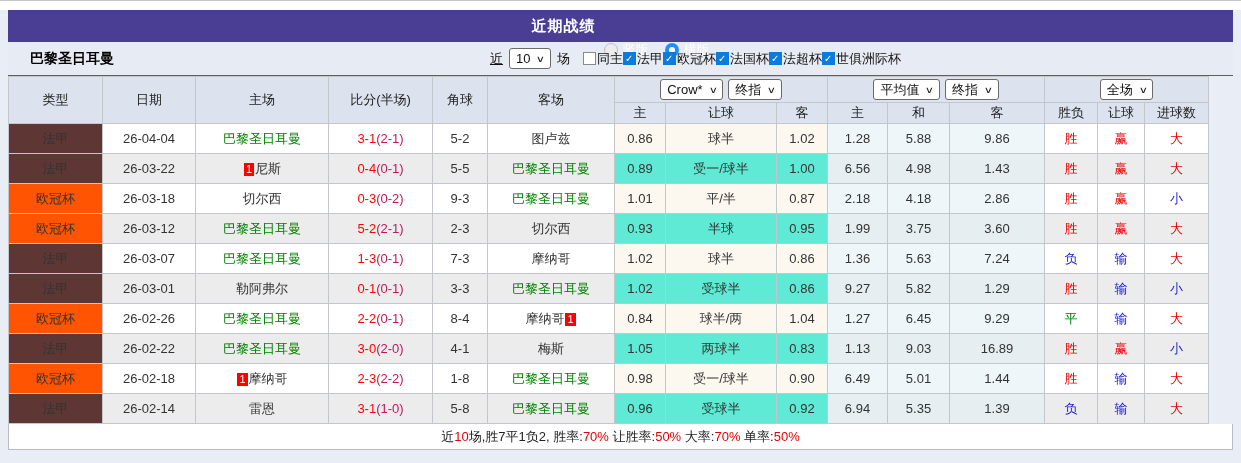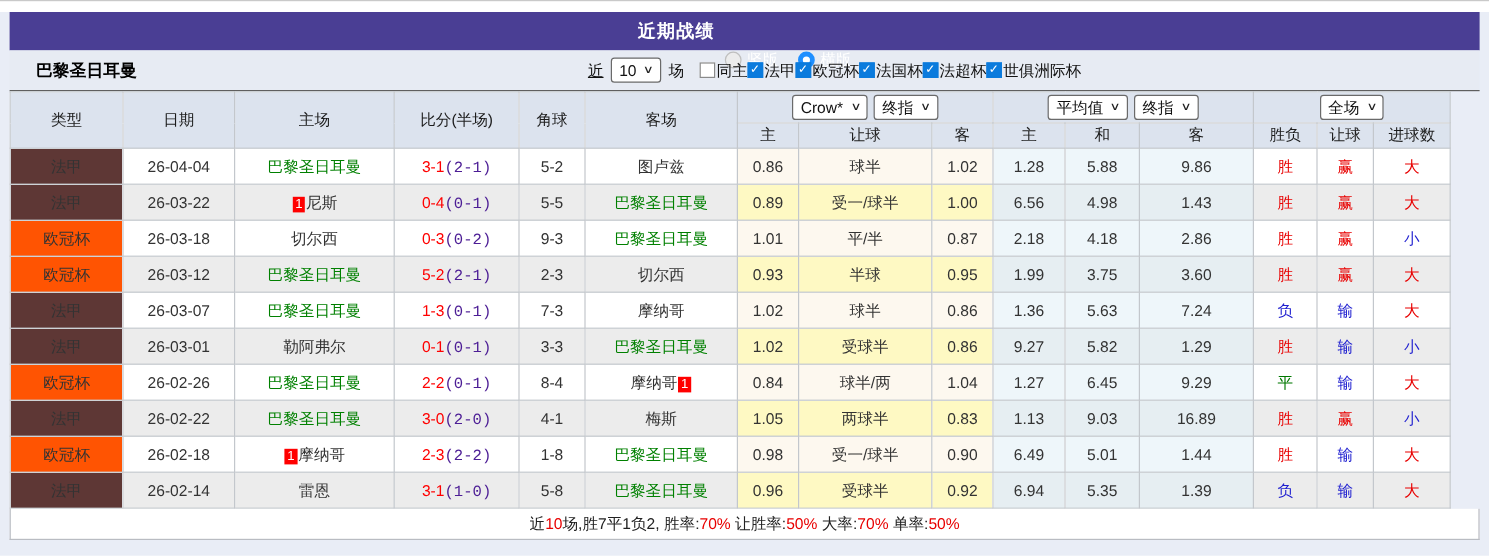--- a/index.html
+++ b/index.html
@@ -31,26 +31,26 @@
   .results th, .results td { border:1px solid #c3c7cc; text-align:center; padding:0; overflow:hidden; white-space:nowrap; }
   .results thead th { background:#dce3ee; font-weight:normal; color:#1c1c1c; }
   .results thead tr.r1 th { height:26px; }
   .results thead tr.r2 th { height:21px; }
   .selgroup { display:flex; align-items:center; justify-content:center; gap:5px; }
   .results tbody td { height:30px; font-size:13px; color:#333; }
   tr.odd td { background:#ffffff; }
   tr.even td { background:#ececec; }
   tbody td.hc { background:#fdf8ef; }
   tbody td.avg { background:#eef6fa; }
-  tr.even td.hc { background:#fef9c3; }
+  tr.even td.hc { background:#5eead4; }
   tr.even td.avg { background:#e6eef2; }
   td.league { color:#fff; }
   .team.hl { color:#008000; }
   .score { color:#f00; }
-  .half { color:#4c1d95;font-family:Liberation Mono, monospace; }
+  .half { color:#be185d; }
   .card { background:#f00; color:#fff; font-size:11px; line-height:13px; padding:0 2px; display:inline-block; margin:0 1px; }
   .c-red { color:#e80000; }
   .c-blue { color:#2020d0; }
   .c-green { color:#007800; }
 
   .summary { margin-left:8px; width:1225px; height:26px; background:#fff; border:1px solid #b9bcc2; border-top:none; display:flex; align-items:center; justify-content:center; white-space:pre; font-size:13px; color:#222; }
 </style>
 </head>
 <body>
 

